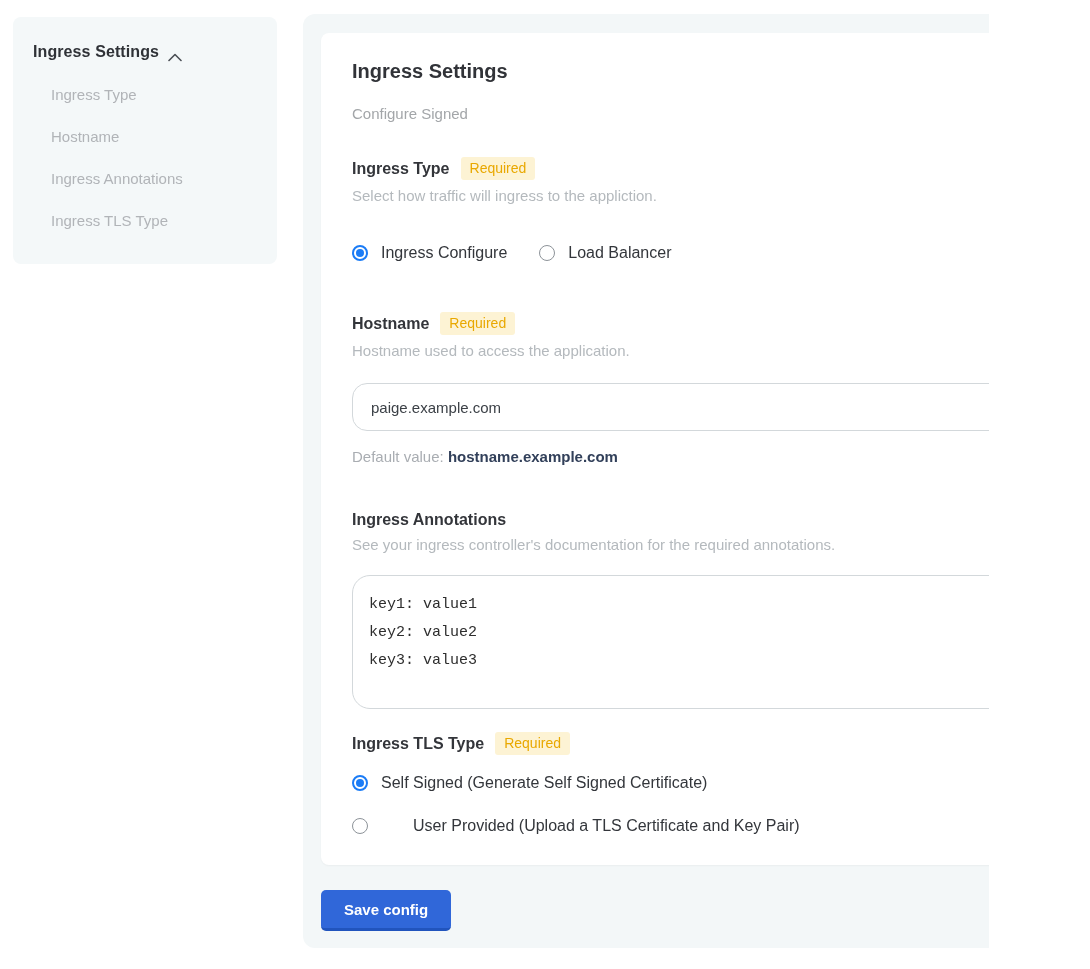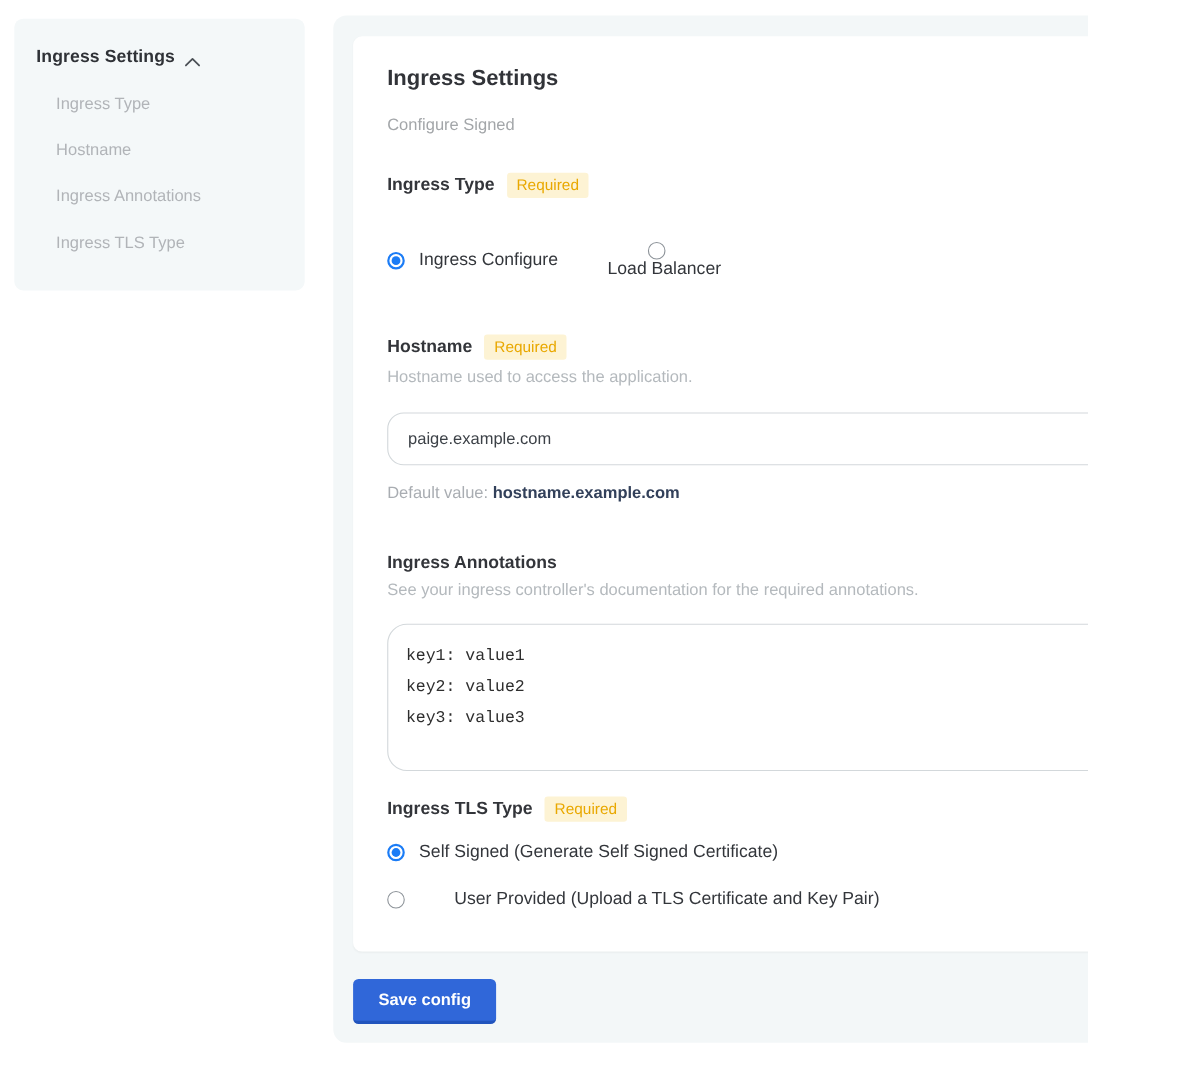--- a/index.html
+++ b/index.html
@@ -65,21 +65,21 @@
 
   
   .mt-sec1 { margin-top:35px; }
   .mt-radio1 { margin-top:40px; }
   .mt-sec2 { margin-top:50px; }
   .mt-input { margin-top:24px; }
   .mt-sec3 { margin-top:46px; }
   .mt-sec4 { margin-top:23px; }
   .mt-tls1 { margin-top:19px; }
   .mt-tls2 { margin-top:25px;gap:32px; }
-  .opt-gap { margin-left:32px;flex-direction:column; }
+  .opt-gap { margin-left:32px; }
 </style>
 </head>
 <body>
 
 <div class="stage">
 
   <nav class="sidebar">
     <div class="sidebar-title-row">
       <span class="sidebar-title">Ingress Settings</span>
       <span class="chevron-up">
@@ -98,20 +98,21 @@
     <div class="card">
 
       <h1 class="card-title">Ingress Settings</h1>
       <div class="card-subtitle">Configure Signed</div>
 
       <div class="section mt-sec1">
         <div class="section-label-row">
           <span class="section-label">Ingress Type</span>
           <span class="required-badge">Required</span>
         </div>
+        <div class="section-help">Select how traffic will ingress to the appliction.</div>
         <div class="radio-row mt-radio1">
           <div class="radio-option">
             <span class="radio-circle selected"></span>
             <span class="radio-label">Ingress Configure</span>
           </div>
           <div class="radio-option opt-gap">
             <span class="radio-circle"></span>
             <span class="radio-label">Load Balancer</span>
           </div>
         </div>

